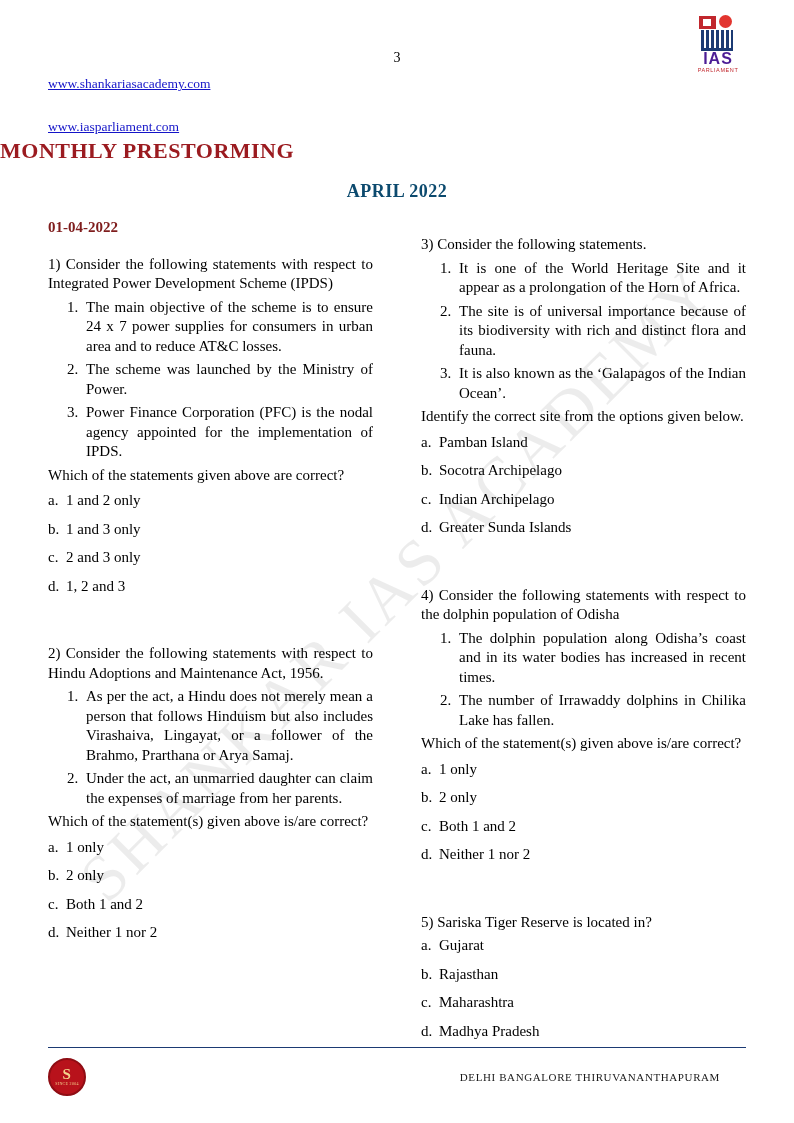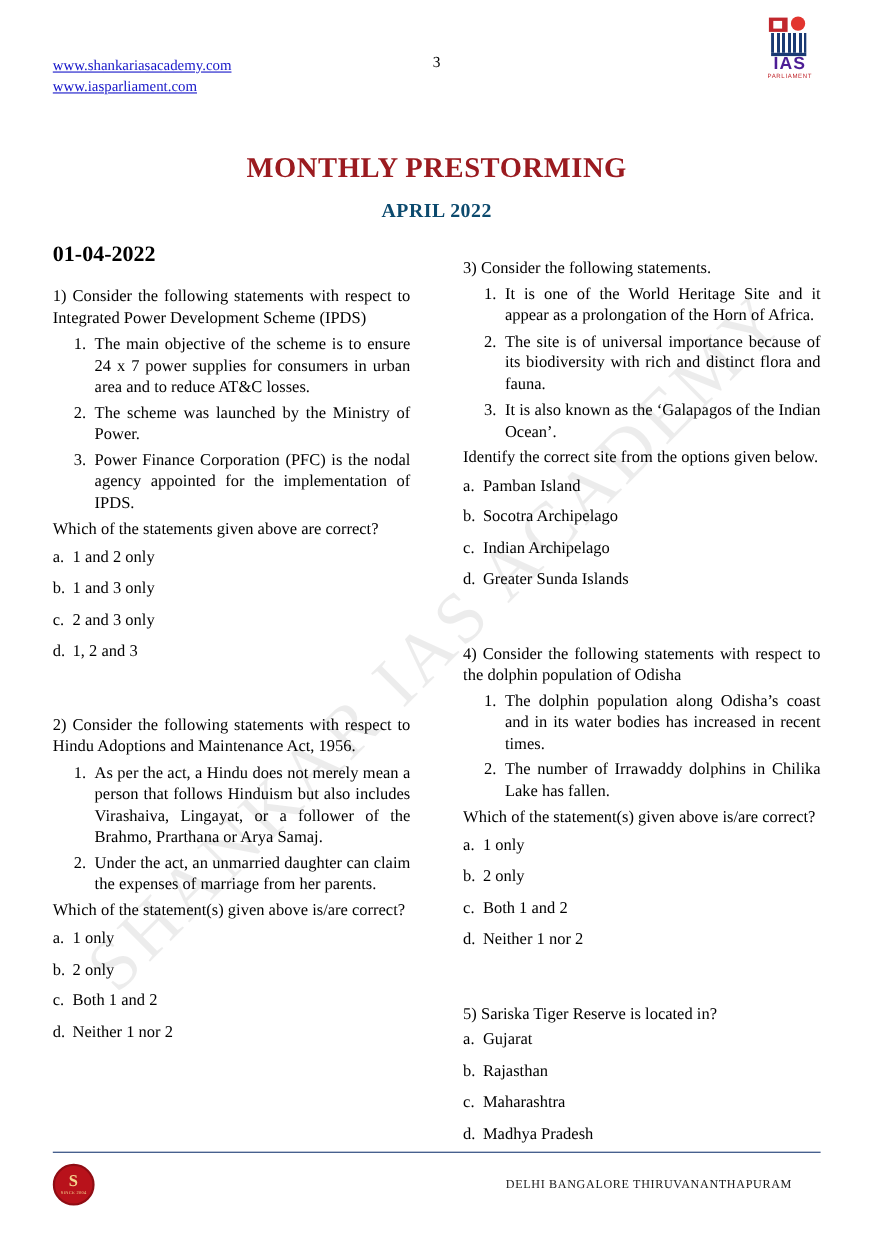--- a/index.html
+++ b/index.html
@@ -49,20 +49,21 @@
     position: absolute;
     left: 0;
     top: 6px;
     font-size: 13.5px;
     line-height: 19px;
   }
   .header-links a {
     color: #1414c8;
     text-decoration: underline;
     display: block;
+    margin-top: 24px;
   }
   .page-number {
     position: absolute;
     left: 50%;
     transform: translateX(-50%);
     top: 6px;
     font-size: 14px;
   }
   .logo {
     position: absolute;
@@ -120,22 +121,21 @@
     letter-spacing: 0.6px;
     margin-top: 1px;
   }
 
   
   .doc-title {
     position: absolute;
     top: 138px;
     left: 0;
     width: 100%;
-    text-align: center;
-    font-size: 26px;
+    font-size: 22px;
     font-weight: bold;
     color: #9b1b20;
     letter-spacing: 0.5px;
   }
   .doc-subtitle {
     position: absolute;
     top: 181px;
     left: 0;
     width: 100%;
     text-align: center;
@@ -155,23 +155,23 @@
     display: flex;
     gap: 48px;
     z-index: 7;
   }
   .col {
     width: 325px;
     font-size: 15px;
     line-height: 1.30;
   }
   .date-head {
-    color: #000000;
+    color: #7f1d1d;
     font-weight: bold;
-    font-size: 20px;
+    font-size: 15px;
     margin-bottom: 6px;
   }
   .q {
     text-align: justify;
     margin-top: 17px;
     margin-bottom: 4px;
   }
   ol.stmts {
     margin: 4px 0 4px 0;
     padding-left: 34px;

